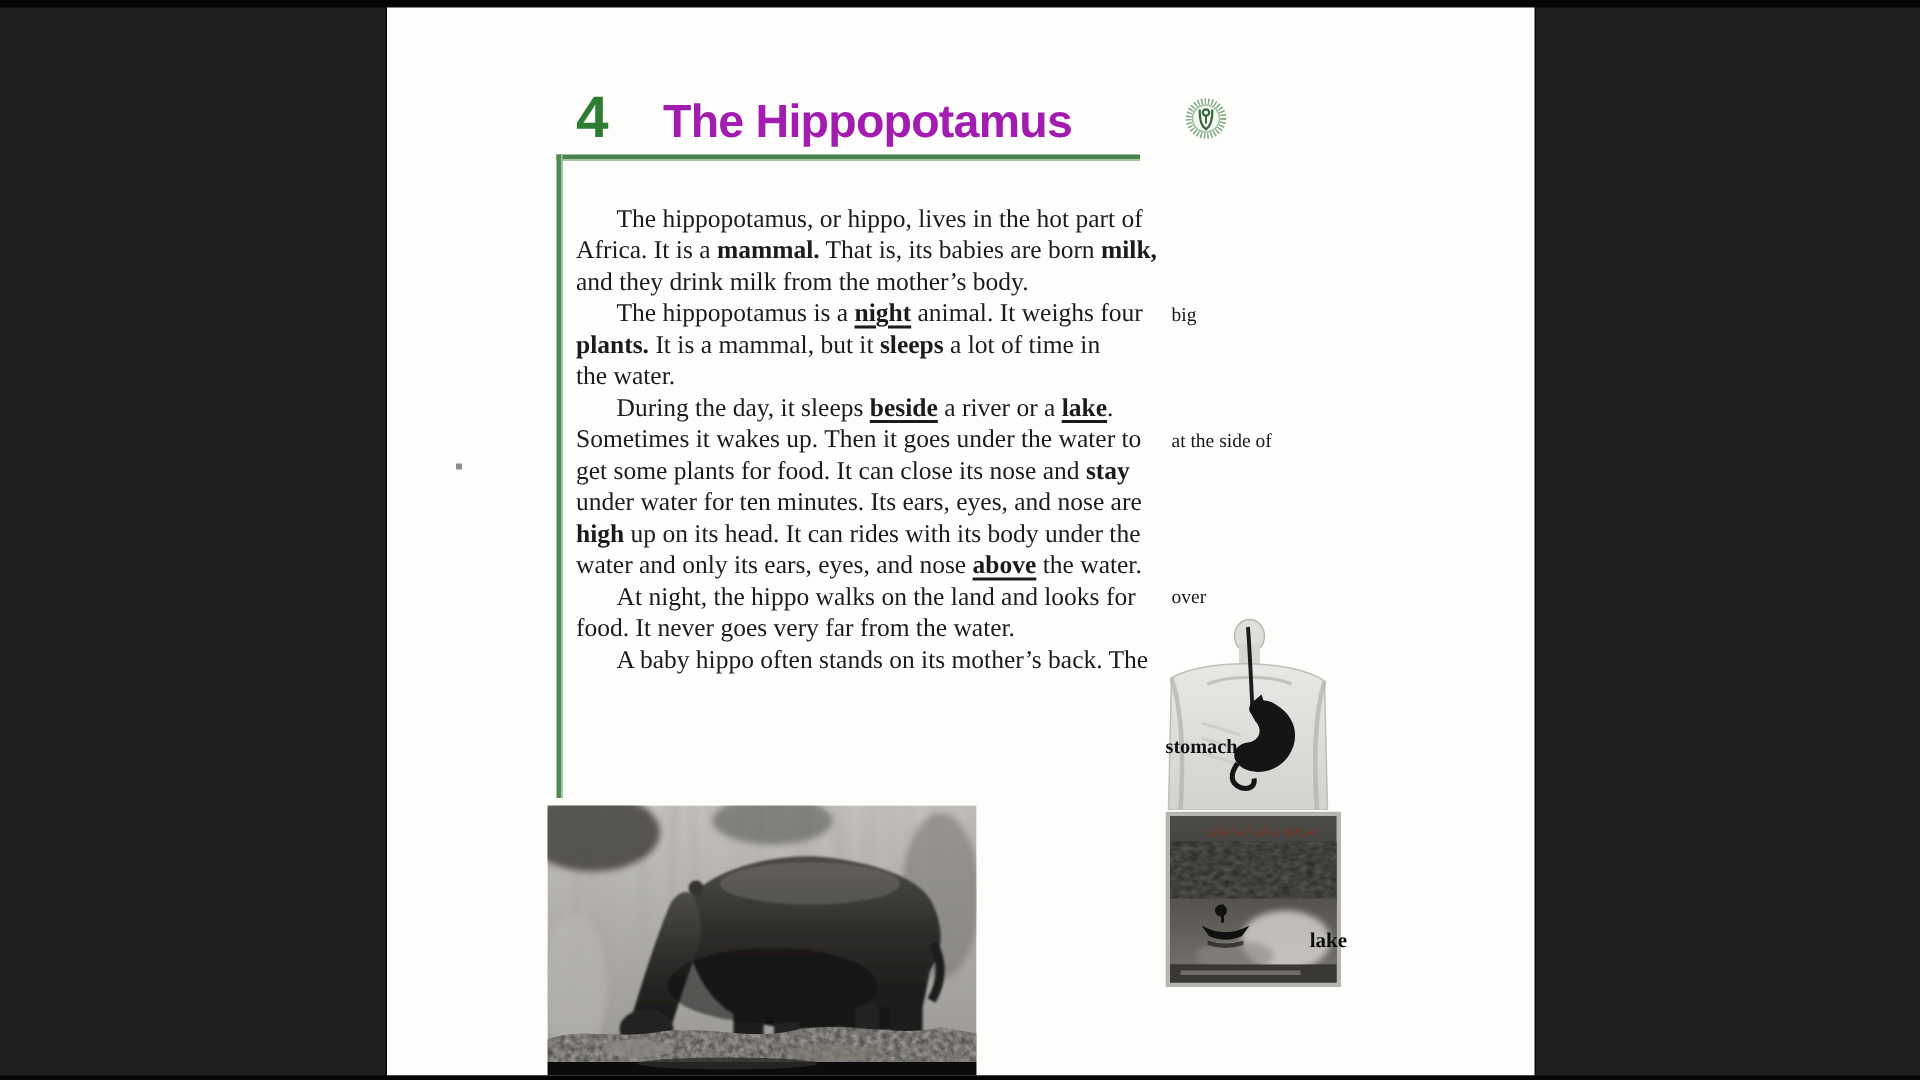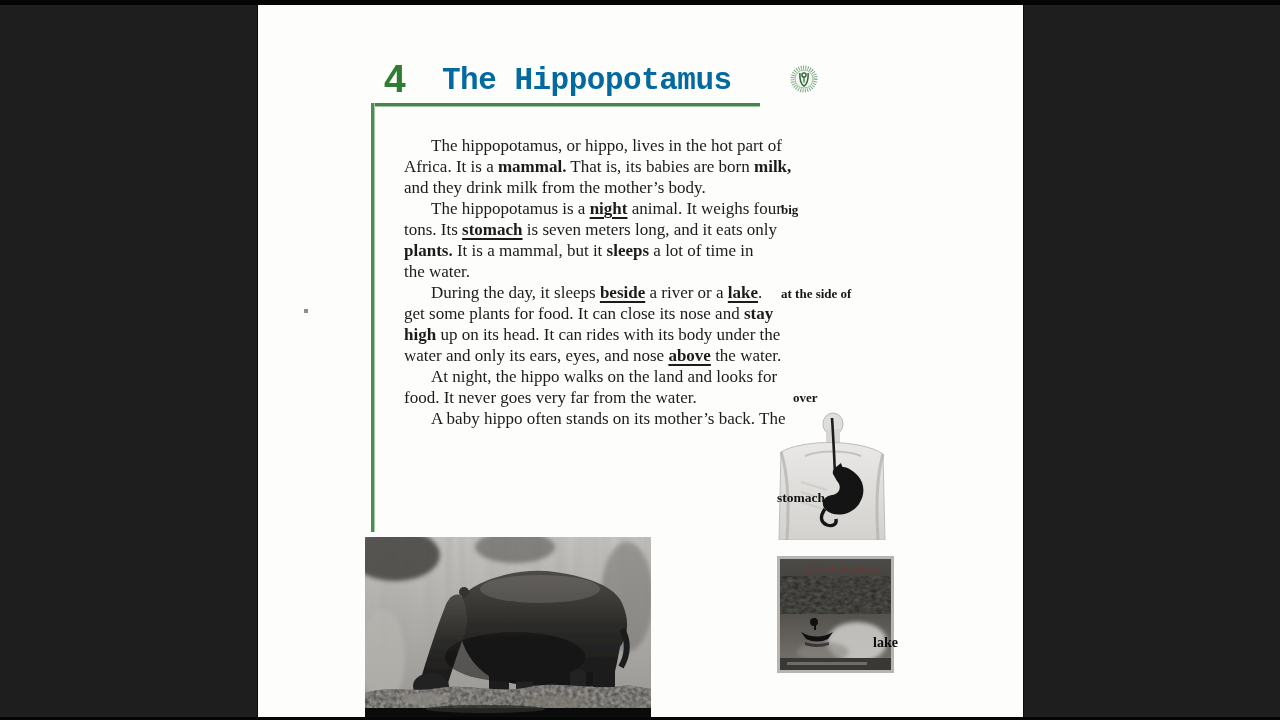--- a/index.html
+++ b/index.html
@@ -6,41 +6,41 @@
   .frame{position:relative;width:1280px;height:720px;background:#1e1e1e;overflow:hidden;
          font-family:"Liberation Serif", serif;}
   .bar{position:absolute;left:0;width:1280px;background:#050505;}
   .bar.top{top:0;height:5px;}
   .bar.bottom{bottom:0;height:3px;}
   .page{position:absolute;left:258px;top:5px;width:765px;height:712px;background:#fdfdfc;
         box-shadow:-1px 0 0 #0a0a0a, 1px 0 0 #0a0a0a;}
   
   .lesson-number{position:absolute;left:126px;top:54px;font-family:"Liberation Sans",sans-serif;
         font-size:39px;font-weight:bold;color:#2e7d33;line-height:1;}
-  .page-title{position:absolute;left:184px;top:60px;font-family:Liberation Mono, monospace;
-        font-size:31px;font-weight:bold;color:#0369a1;line-height:1;letter-spacing:-0.5px;}
+  .page-title{position:absolute;left:184px;top:60px;font-family:Liberation Sans, sans-serif;
+        font-size:31px;font-weight:bold;color:#a21caf;line-height:1;letter-spacing:-0.5px;}
   .emblem{position:absolute;left:531px;top:58px;width:30px;height:32px;}
   .title-underline{position:absolute;left:113px;top:98px;width:389px;height:3px;background:#47834a;
         border-bottom:1px solid #a5c8a4;}
   .left-rule{position:absolute;left:113px;top:98px;width:3px;height:429px;background:#4f8b52;
         border-right:1px solid #a5c8a4;}
   
   .article{position:absolute;left:126px;top:130px;width:392px;color:#1b1b1b;font-size:17px;}
-  .article .line{height:21px;line-height:21px;white-space:nowrap;margin-left:20px;}
+  .article .line{height:21px;line-height:21px;white-space:nowrap;}
   .article .line.first{padding-left:27px;}
   .b{font-weight:bold;text-align:right;}
   .u{text-decoration:underline;text-decoration-thickness:1.5px;text-underline-offset:2.5px;}
   
-  .margin-note{position:absolute;left:523px;width:130px;font-size:13px;font-weight:bold;
+  .margin-note{position:absolute;left:523px;width:130px;font-size:13px;font-weight:normal;
         color:#161616;line-height:15px;white-space:nowrap;}
-  .note-0{top:197px;} .note-1{top:281px;} .note-2{top:385px;margin-left:12px;}
+  .note-0{top:197px;} .note-1{top:281px;} .note-2{top:385px;}
   
   .fig-stomach{position:absolute;left:517px;top:407px;width:114px;height:128px;}
   .stomach-label{position:absolute;left:2px;top:78px;font-size:13.5px;font-weight:bold;color:#111;}
-  .fig-lake{position:absolute;left:519px;top:551px;width:129px;height:117px;}
+  .fig-lake{position:absolute;left:519px;top:536px;width:129px;height:117px;}
   .lake-watermark{position:absolute;left:0;top:7px;width:100%;text-align:center;
         font-family:"DejaVu Sans",sans-serif;font-size:9.5px;color:#7e2f20;opacity:.85;
         filter:blur(.4px);direction:rtl;}
   .lake-label{position:absolute;right:8px;bottom:22px;font-size:14px;font-weight:bold;color:#0c0c0c;}
   .fig-hippo{position:absolute;left:107px;top:532px;width:286px;height:180px;}
   .fig{border:0;} .fig svg{display:block;}
   .speck{position:absolute;left:46px;top:304px;width:4px;height:4px;background:#8f8c8c;}
 </style>
 </head>
 <body>
@@ -64,25 +64,26 @@
     </div>
 
     <div class="title-underline"></div>
     <div class="left-rule"></div>
 
     <div class="article">
         <div class="line first"><span>The hippopotamus, or hippo, lives in the hot part of</span></div>
         <div class="line"><span>Africa. It is a </span><span class="b">mammal.</span><span> That is, its babies are born </span><span class="b">milk,</span></div>
         <div class="line"><span>and they drink milk from the mother’s body.</span></div>
         <div class="line first"><span>The hippopotamus is a </span><span class="b u">night</span><span> animal. It weighs four</span></div>
-        <div class="line"><span>tons. Its </span><span class="b u">stomach</span><span> is seven meters long, and it eats only</span></div>
         <div class="line"><span class="b">plants.</span><span> It is a mammal, but it </span><span class="b">sleeps</span><span> a lot of time in</span></div>
         <div class="line"><span>the water.</span></div>
         <div class="line first"><span>During the day, it sleeps </span><span class="b u">beside</span><span> a river or a </span><span class="b u">lake</span><span>.</span></div>
+        <div class="line"><span>Sometimes it wakes up. Then it goes under the water to</span></div>
         <div class="line"><span>get some plants for food. It can close its nose and </span><span class="b">stay</span></div>
+        <div class="line"><span>under water for ten minutes. Its ears, eyes, and nose are</span></div>
         <div class="line"><span class="b">high</span><span> up on its head. It can rides with its body under the</span></div>
         <div class="line"><span>water and only its ears, eyes, and nose </span><span class="b u">above</span><span> the water.</span></div>
         <div class="line first"><span>At night, the hippo walks on the land and looks for</span></div>
         <div class="line"><span>food. It never goes very far from the water.</span></div>
         <div class="line first"><span>A baby hippo often stands on its mother’s back. The</span></div>
       </div>
 
     <div class="margin-note note-0">big</div>
     <div class="margin-note note-1">at the side of</div>
     <div class="margin-note note-2">over</div>

